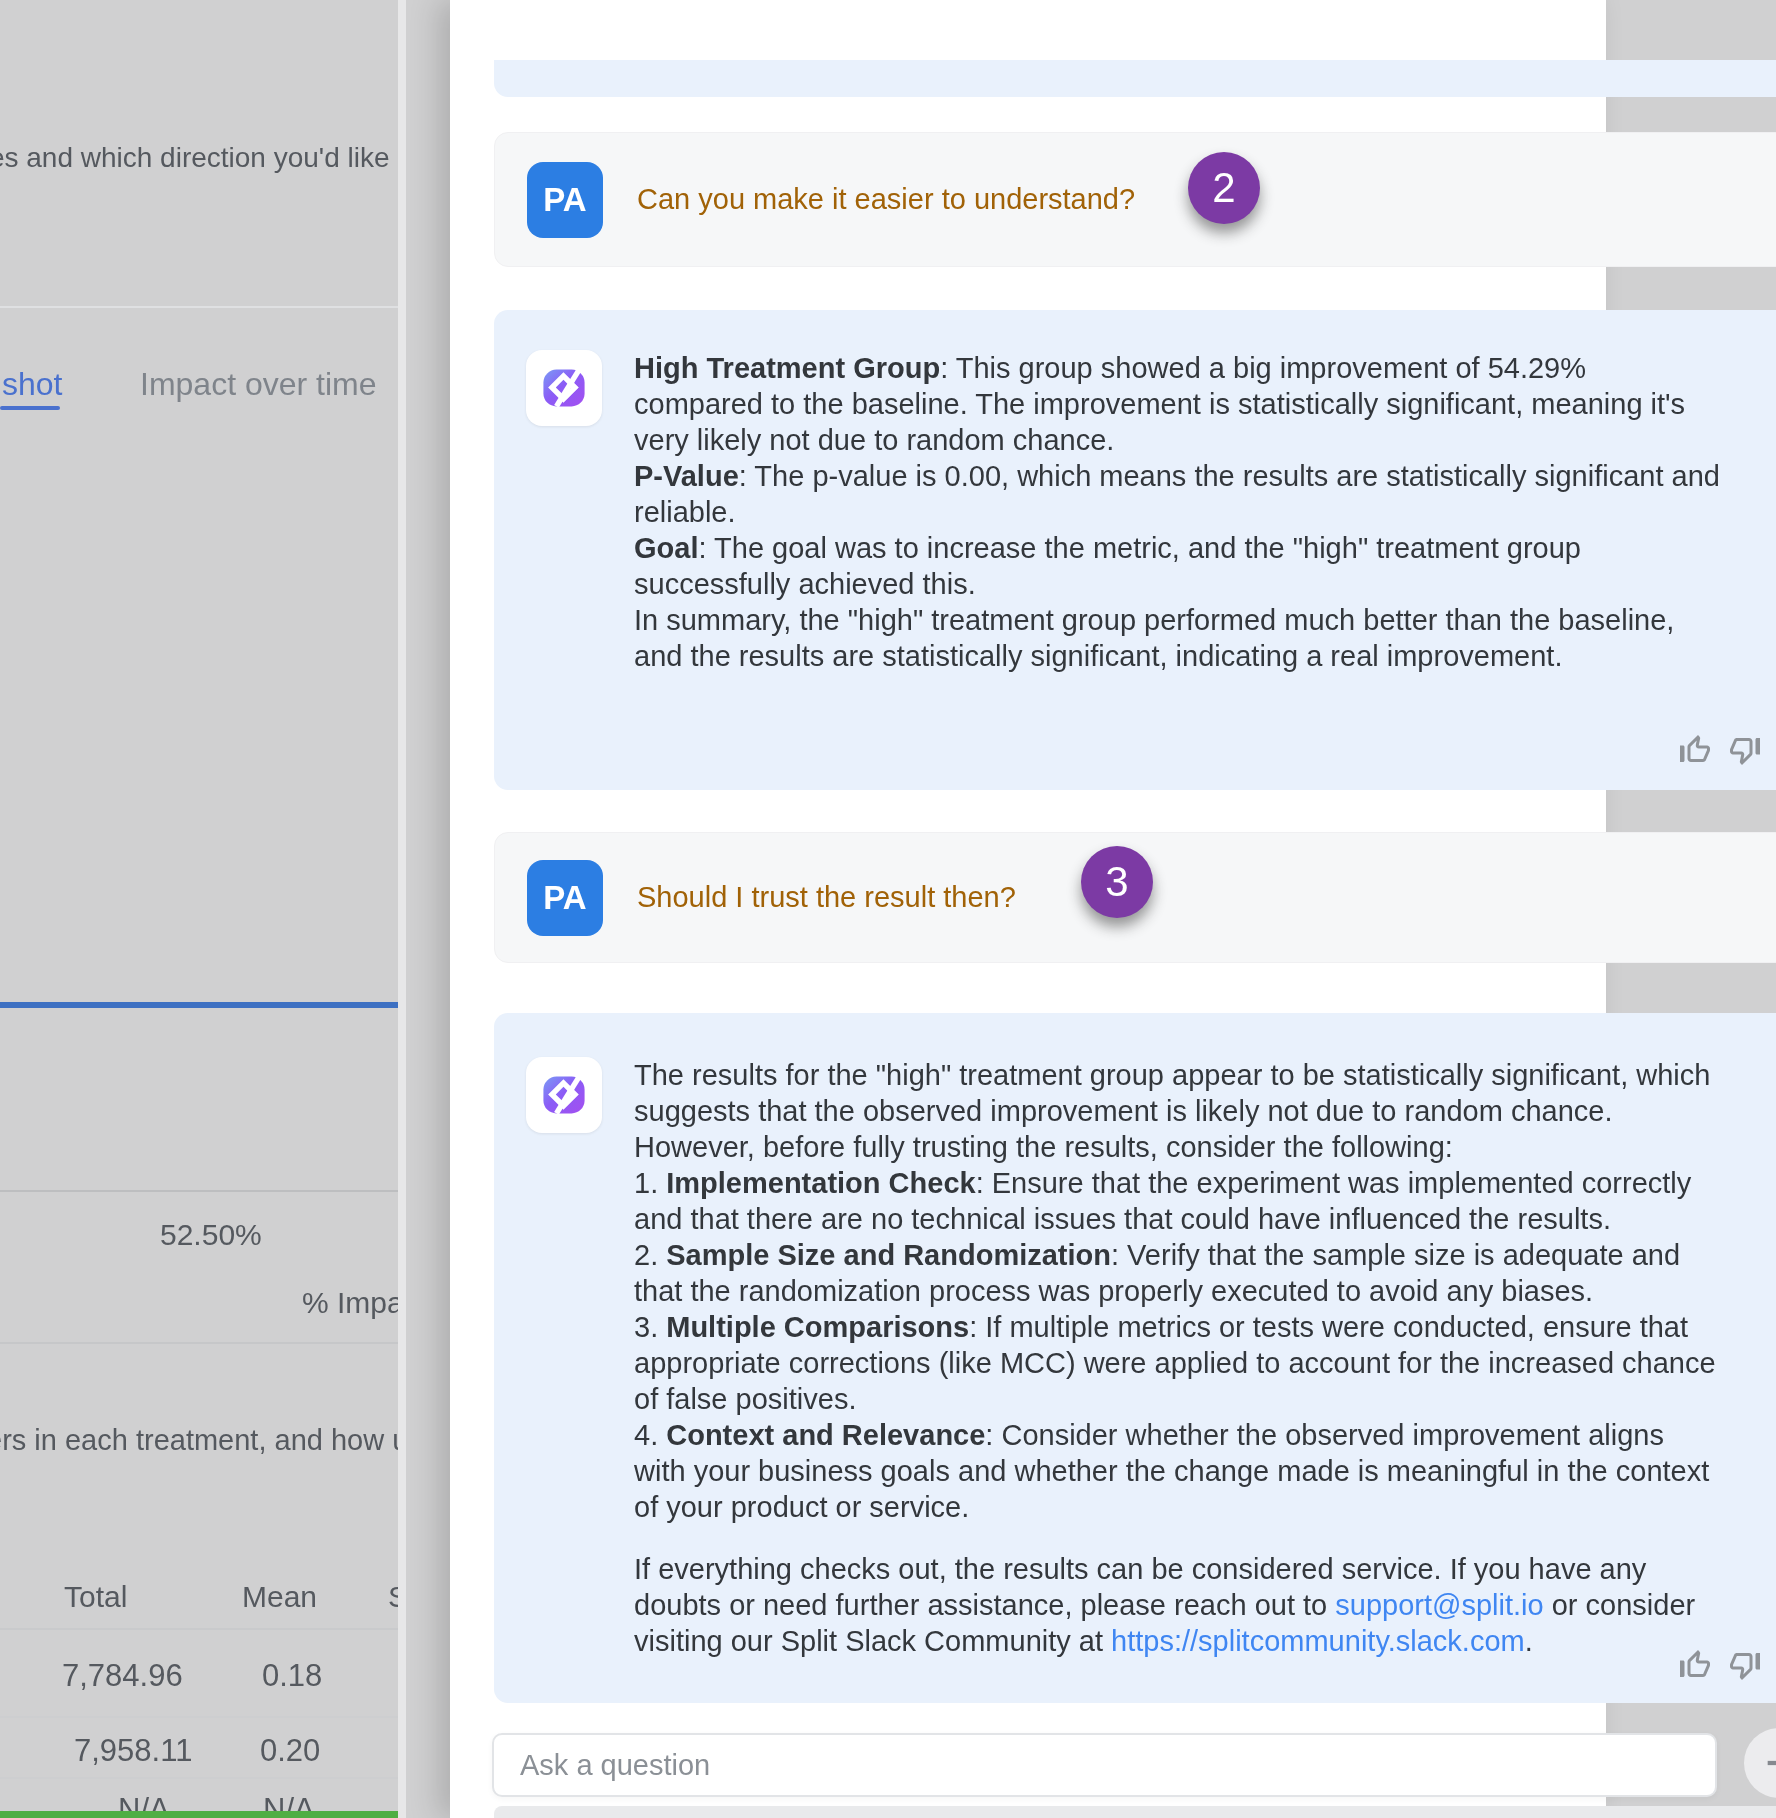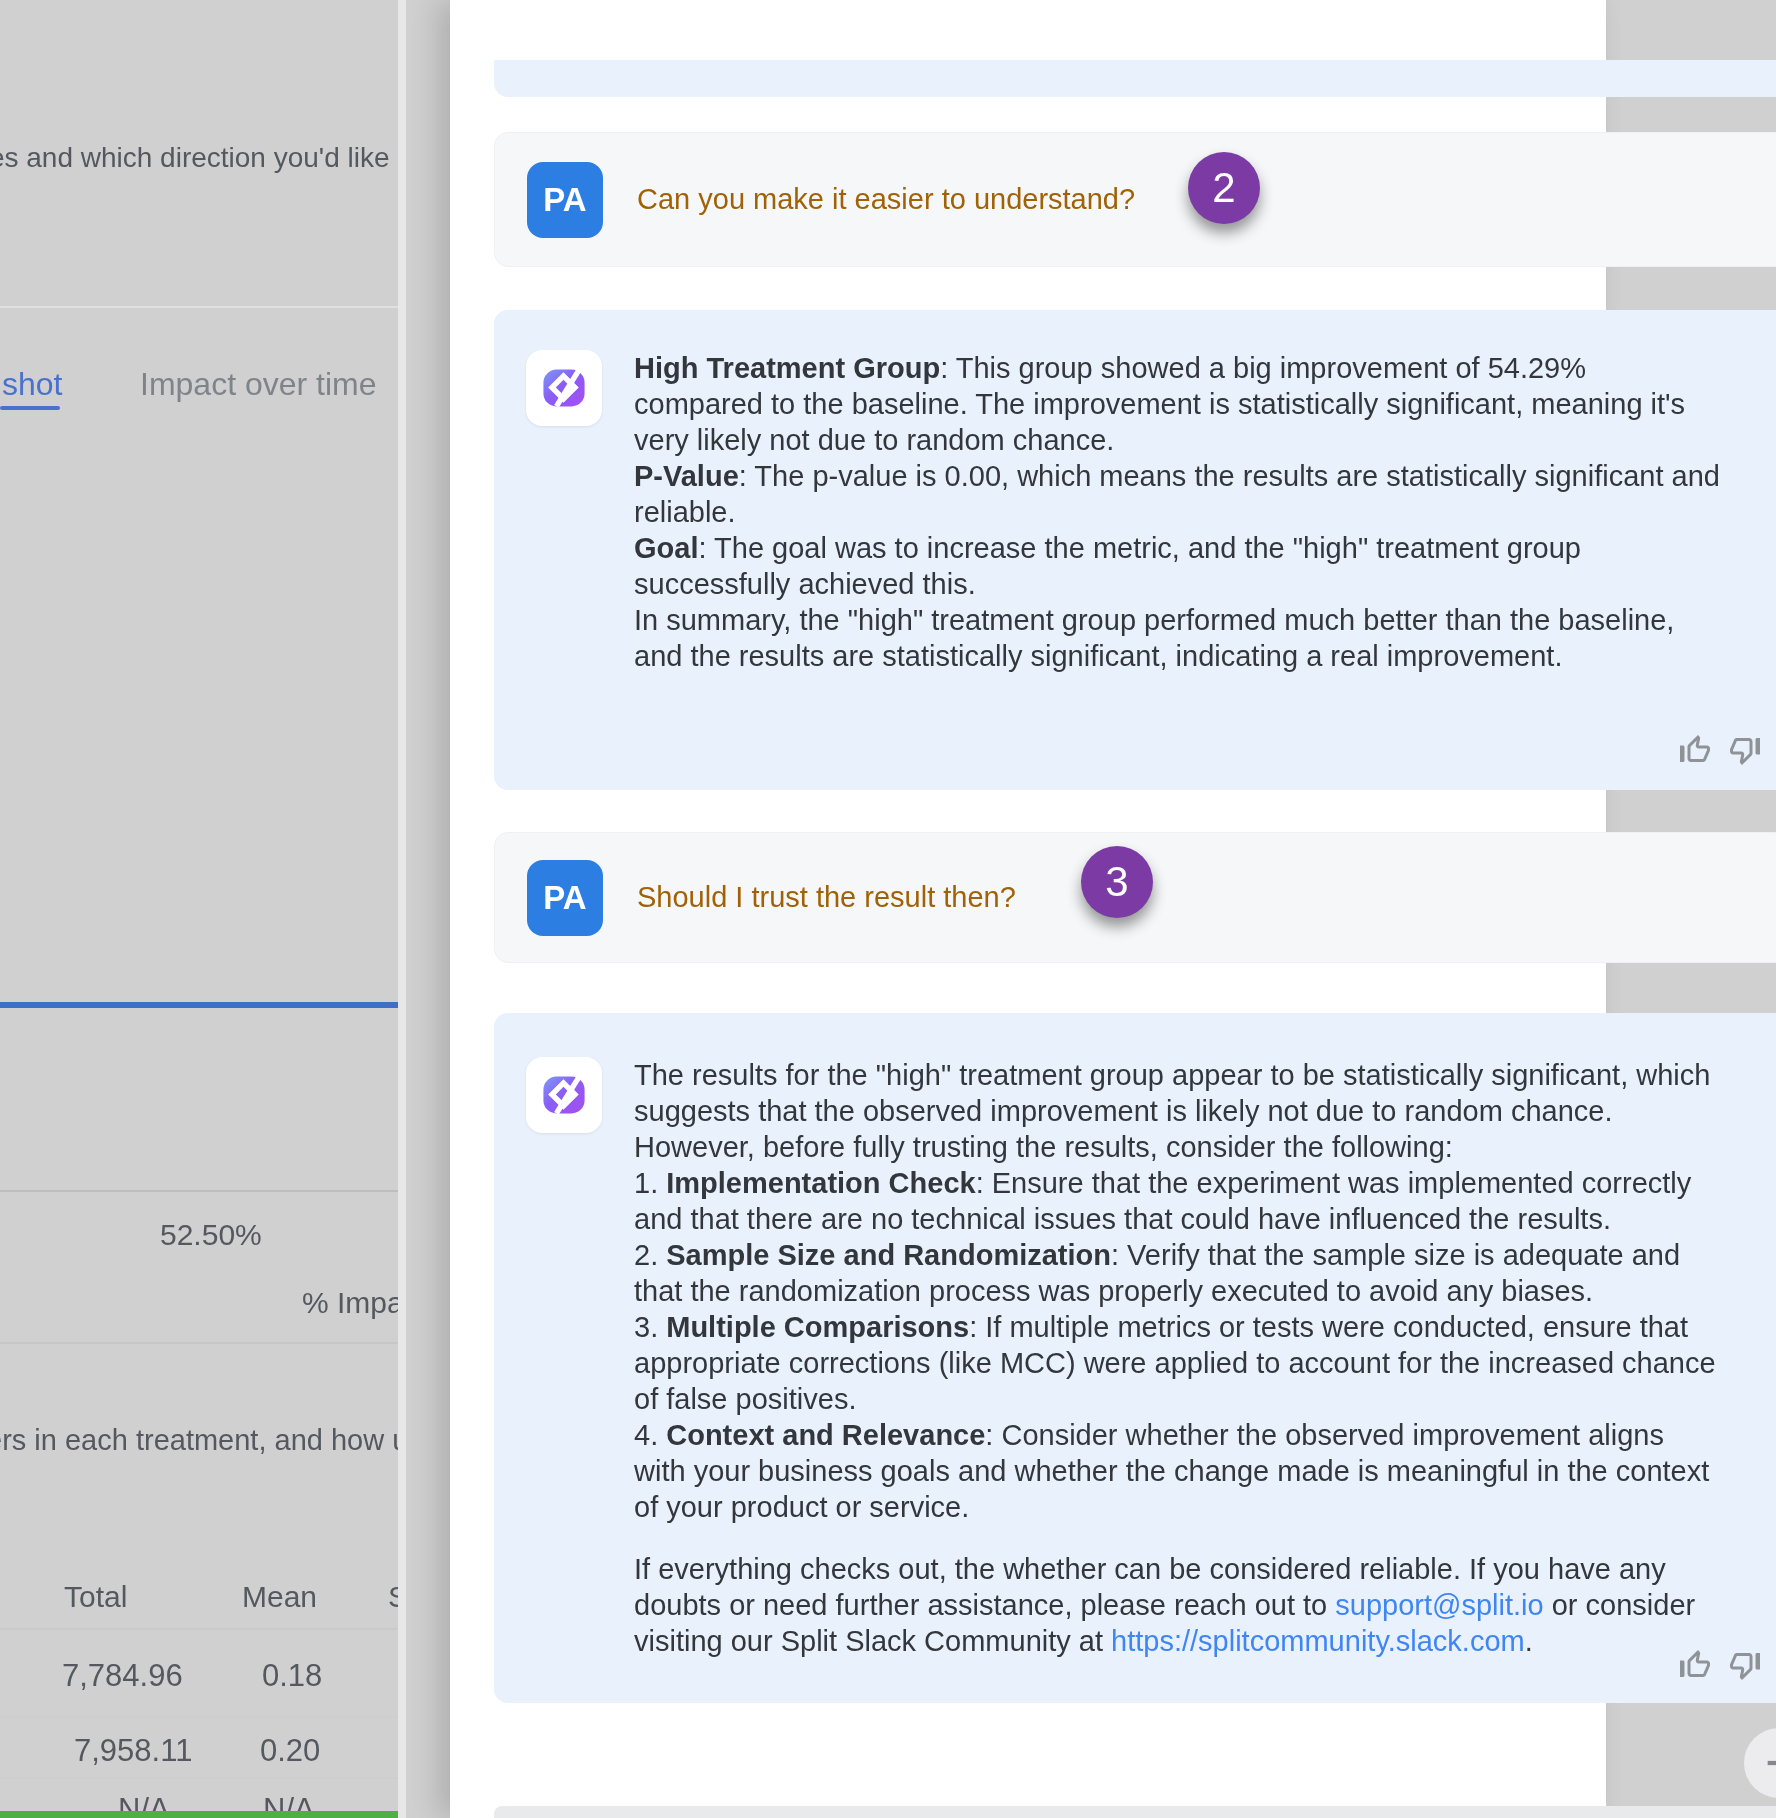--- a/index.html
+++ b/index.html
@@ -153,32 +153,33 @@
           <line x1="38" y1="7" x2="17" y2="41" stroke="#ffffff" stroke-width="5"></line>
           <rect x="16" y="16" width="15" height="15" fill="none" stroke="#ffffff" stroke-width="5" transform="rotate(45 23.5 23.5)"></rect>
         </svg>
       </div>
       <div>
         <div class="msg-text"><span>The results for the "high" treatment group appear to be statistically significant, which suggests that the observed improvement is likely not due to random chance. However, before fully trusting the results, consider the following:
 </span><span>1. </span><span class="b">Implementation Check</span><span>: Ensure that the experiment was implemented correctly and that there are no technical issues that could have influenced the results.
 </span><span>2. </span><span class="b">Sample Size and Randomization</span><span>: Verify that the sample size is adequate and that the randomization process was properly executed to avoid any biases.
 </span><span>3. </span><span class="b">Multiple Comparisons</span><span>: If multiple metrics or tests were conducted, ensure that appropriate corrections (like MCC) were applied to account for the increased chance of false positives.
 </span><span>4. </span><span class="b">Context and Relevance</span><span>: Consider whether the observed improvement aligns with your business goals and whether the change made is meaningful in the context of your product or service.</span></div>
-        <div class="msg-text" style="margin-top:26px;"><span>If everything checks out, the whether can be considered reliable. If you have any doubts or need further assistance, please reach out to </span><span class="lnk">support@split.io</span><span> or consider visiting our Split Slack Community at </span><span class="lnk">https://splitcommunity.slack.com</span><span>.</span></div>
+        <div class="msg-text" style="margin-top:26px;"><span>If everything checks out, the results can be considered service. If you have any doubts or need further assistance, please reach out to </span><span class="lnk">support@split.io</span><span> or consider visiting our Split Slack Community at </span><span class="lnk">https://splitcommunity.slack.com</span><span>.</span></div>
       </div>
       <div class="thumbs" style="bottom:20px;">
         <button class="thumb-btn"><svg viewBox="0 0 24 24">
               <path d="M13.11 5.72l-.57 2.89c-.12.59.04 1.2.42 1.66.38.46.94.73 1.54.73H20v1.08L17.43 18H9.34c-.18 0-.34-.16-.34-.34V9.82l4.11-4.1M14 2L7.59 8.41C7.21 8.79 7 9.3 7 9.83v7.83C7 18.95 8.05 20 9.34 20h8.1c.71 0 1.36-.37 1.72-.97l2.67-6.15c.11-.25.17-.52.17-.8V11c0-1.1-.9-2-2-2h-5.5l.92-4.65c.05-.22.02-.46-.08-.66-.23-.45-.52-.86-.88-1.22L14 2zM4 9H2v11h2c.55 0 1-.45 1-1v-9c0-.55-.45-1-1-1z"></path>
             </svg></button>
         <button class="thumb-btn thumb-down"><svg viewBox="0 0 24 24">
               <path d="M13.11 5.72l-.57 2.89c-.12.59.04 1.2.42 1.66.38.46.94.73 1.54.73H20v1.08L17.43 18H9.34c-.18 0-.34-.16-.34-.34V9.82l4.11-4.1M14 2L7.59 8.41C7.21 8.79 7 9.3 7 9.83v7.83C7 18.95 8.05 20 9.34 20h8.1c.71 0 1.36-.37 1.72-.97l2.67-6.15c.11-.25.17-.52.17-.8V11c0-1.1-.9-2-2-2h-5.5l.92-4.65c.05-.22.02-.46-.08-.66-.23-.45-.52-.86-.88-1.22L14 2zM4 9H2v11h2c.55 0 1-.45 1-1v-9c0-.55-.45-1-1-1z"></path>
             </svg></button>
       </div>
     </div>
 
+    <input id="ask-input" type="text" placeholder="Ask a question" style="">
     <button id="send-btn">
       <svg viewBox="0 0 24 24">
           <line x1="4" y1="12" x2="19" y2="12"></line>
           <polyline points="13,6 19,12 13,18"></polyline>
         </svg>
     </button>
 
     <div id="bottom-strip"></div>
   </div>
 

